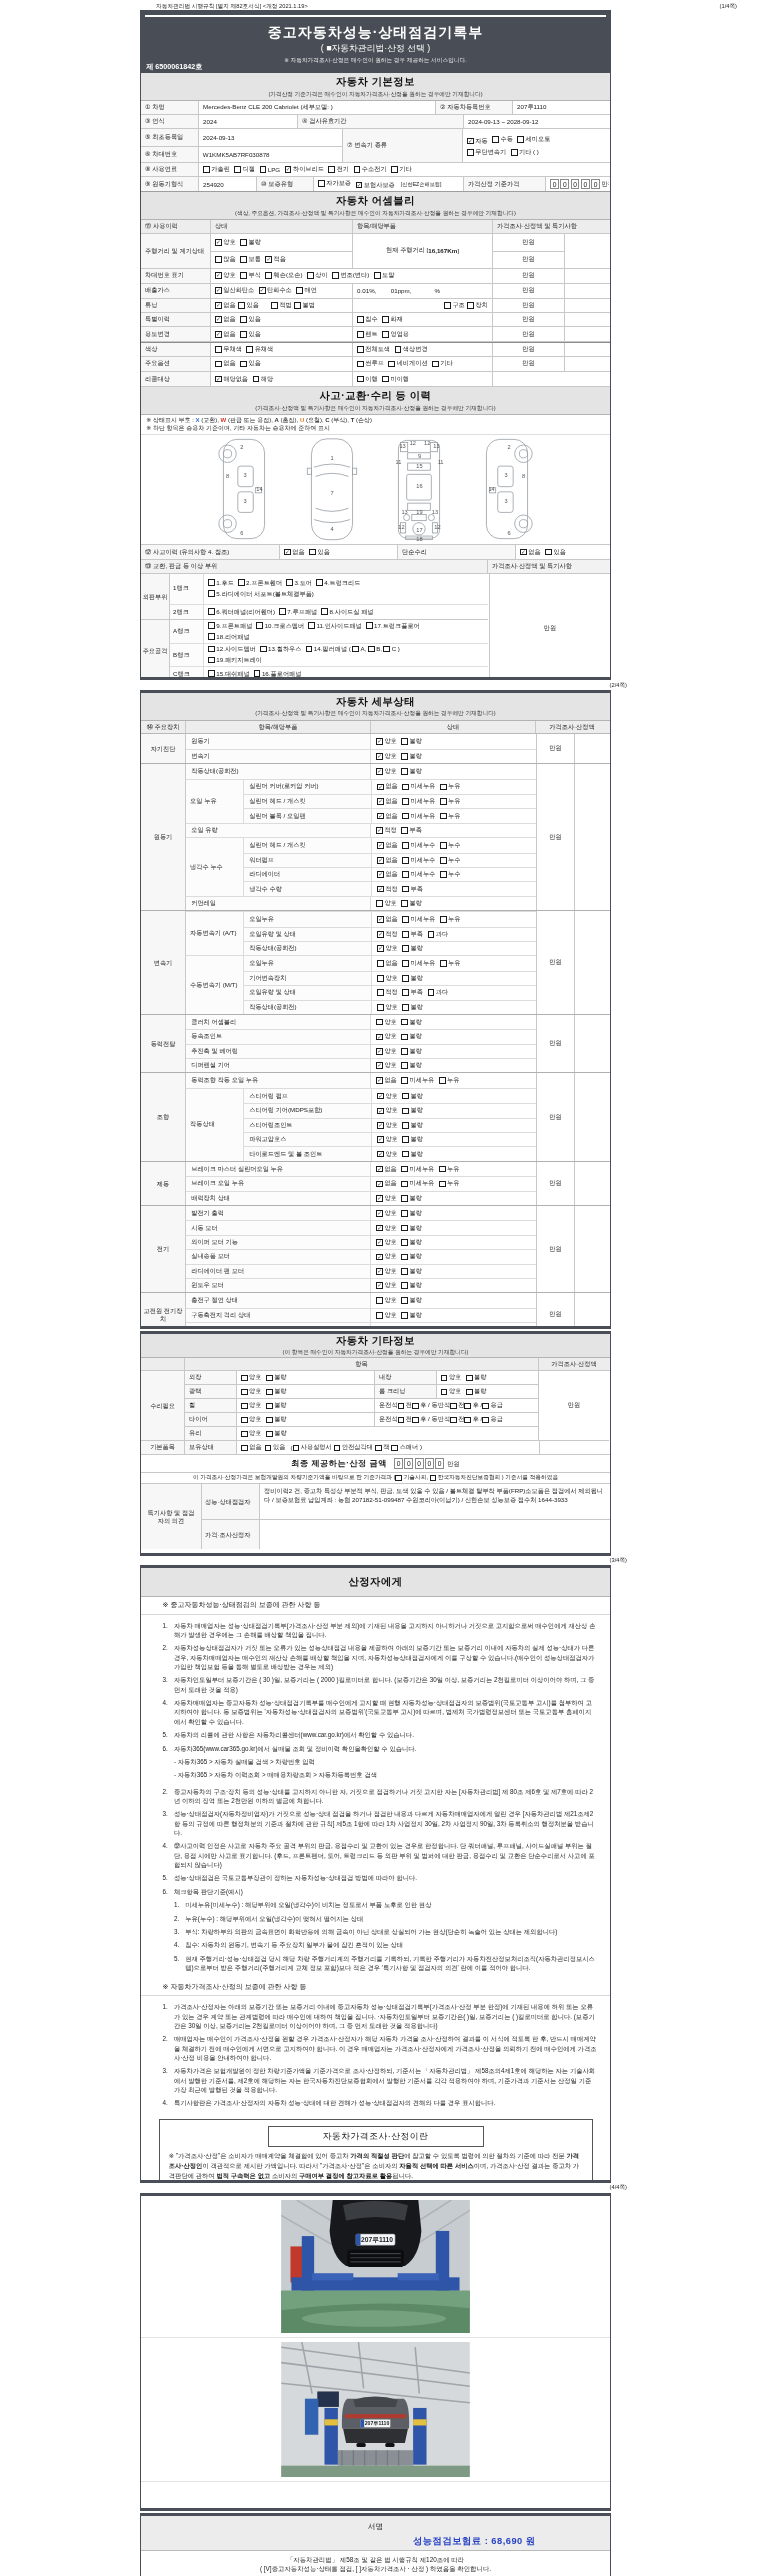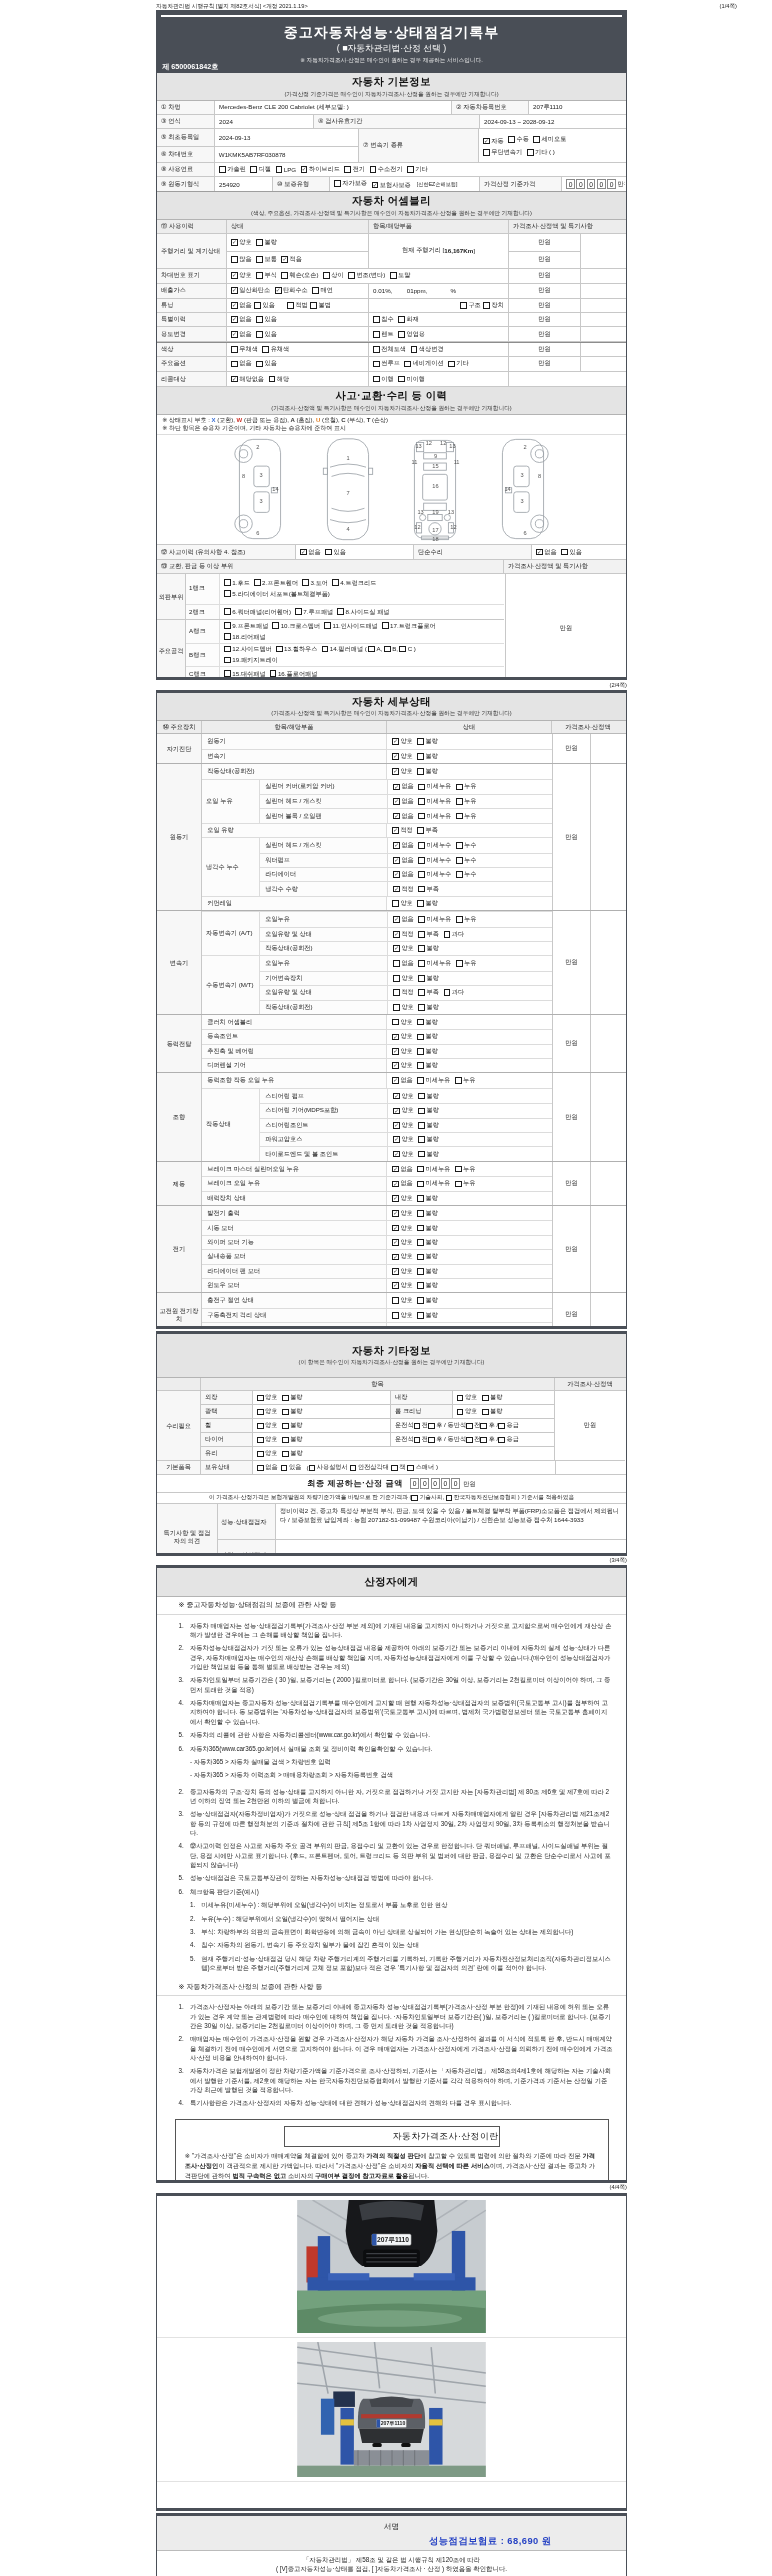--- a/index.html
+++ b/index.html
@@ -9,21 +9,21 @@
     font-family:"Liberation Sans","DejaVu Sans",sans-serif; font-size:6.2px; color:#1a1a1a;
     overflow:hidden;
   }
   .meta-line { position:absolute; top:2.6px; left:156px; font-size:5.7px; color:#222; }
   .pagemark { position:absolute; font-size:5.7px; color:#222; }
   #pm1 { top:2.6px; right:36px; }
   #pm2 { top:682px; right:146px; }
   #pm3 { top:1557px; right:146px; }
   #pm4 { top:2184px; right:146px; }
 
-  .pbox { position:absolute; left:156px; width:471px; background:#fff;
+  .pbox { position:absolute; left:140px; width:471px; background:#fff;
     border-left:1.5px solid #4a4f57; border-right:1.5px solid #4a4f57; overflow:hidden; }
   .hbar { height:3.1px; background:#4a4f57; }
 
   
   #box1 { top:10.3px; height:670px; }
   .header-dark { position:relative; height:63px; background:#494e56; color:#fff; }
   .hd-rule { position:absolute; top:4.6px; left:4.1px; right:4.1px; height:2.6px; background:#fff; }
   .hd-title { position:absolute; top:13.4px; width:100%; text-align:center; font-size:14px; font-weight:600; letter-spacing:1px; }
   .hd-sub { position:absolute; top:33px; width:100%; text-align:center; font-size:8.8px; }
   .hd-note { position:absolute; top:47px; width:100%; text-align:center; font-size:5.7px; color:#eee; }
@@ -116,21 +116,21 @@
 
   
   #box4 { top:1565px; height:618px; }
   .ntitle-row { height:17.5px; display:flex; align-items:center; padding-left:21.6px; border-bottom:0.5px solid #d8d8d8; font-size:7px; }
   .nlist { padding:6.2px 13.4px 2.1px 21.6px; }
   .nitem { display:flex; margin-bottom:4.1px; }
   .nitem.ind { padding-left:11.3px; }
   .nnum { width:11.3px; flex:none; font-size:6.3px; line-height:9.3px; }
   .ntext { flex:1; font-size:6.3px; line-height:9.3px; }
   .defbox { margin:5.2px 17.5px 4.1px; border:1px solid #555; padding:6.2px 9.3px 7.2px; }
-  .defbox-title { width:216px; margin:0 auto 4px; border:0.8px solid #555; text-align:right; font-size:8.8px; padding:3.6px 0; letter-spacing:0.5px; }
+  .defbox-title { width:216px; margin:0 auto 4px; border:0.8px solid #555; text-align:center; font-size:8.8px; padding:3.6px 0; letter-spacing:0.5px; }
   .defbox-text { font-size:6.3px; line-height:9.8px; }
 
   
   #box5 { top:2193px; height:318px; }
   .photo-row { display:flex; justify-content:center; padding:4.1px 0; border-bottom:0.5px solid #e2e2e2; }
   .photo-row:last-of-type { border-bottom:none; }
 
   
   #box6 { top:2513px; height:63px; }
   .sign-band { height:35px; background:#ececec; border-bottom:0.5px solid #bbb; position:relative; }
@@ -1380,21 +1380,21 @@
         </div>
         <div class="dg-price">만원</div>
         <div class="dg-extra"></div>
       </div>
     </div>
   <div class="hbar" style="position:absolute; bottom:0; left:0; right:0;"></div>
 </div>
 
 <div class="pbox" id="box3">
   <div class="hbar"></div>
-  <div class="band" style="height:44px">
+  <div class="band" style="height:24px">
     <div class="band-title">자동차 기타정보</div>
     <div class="band-note">(이 항목은 매수인이 자동차가격조사·산정을 원하는 경우에만 기재합니다)</div>
   </div>
   <div class="row h26 sum-head">
     <div class="cell" style="width:44px"></div>
     <div class="cell cen" style="width:354px">항목</div>
     <div class="cell cen last" style="width:70px">가격조사·산정액</div>
   </div>
   <div style="display:flex">
     <div class="cell lab w85 cen" style="border-bottom:0.5px solid #c8c8c8; height:70px; line-height:8.2px;">수리필요</div>

